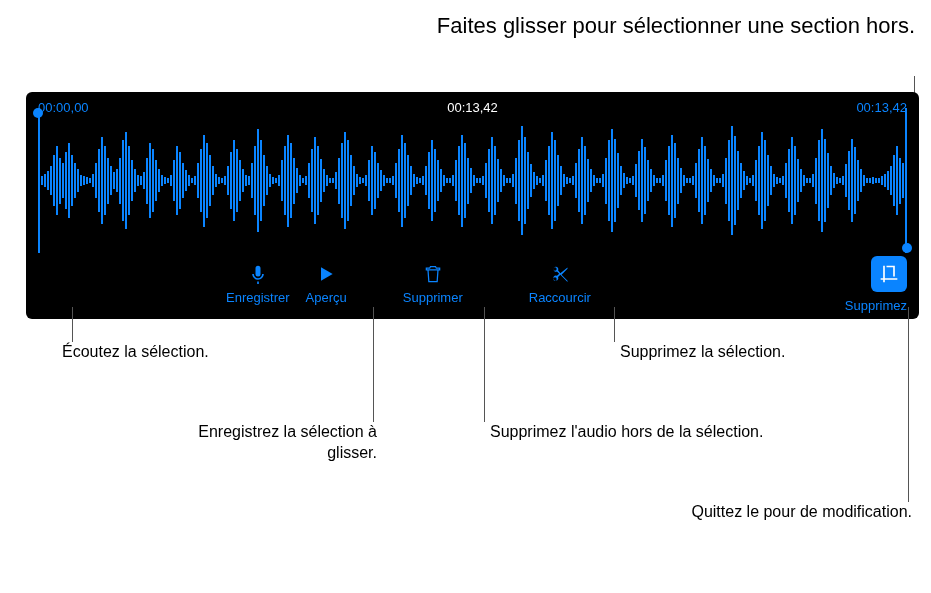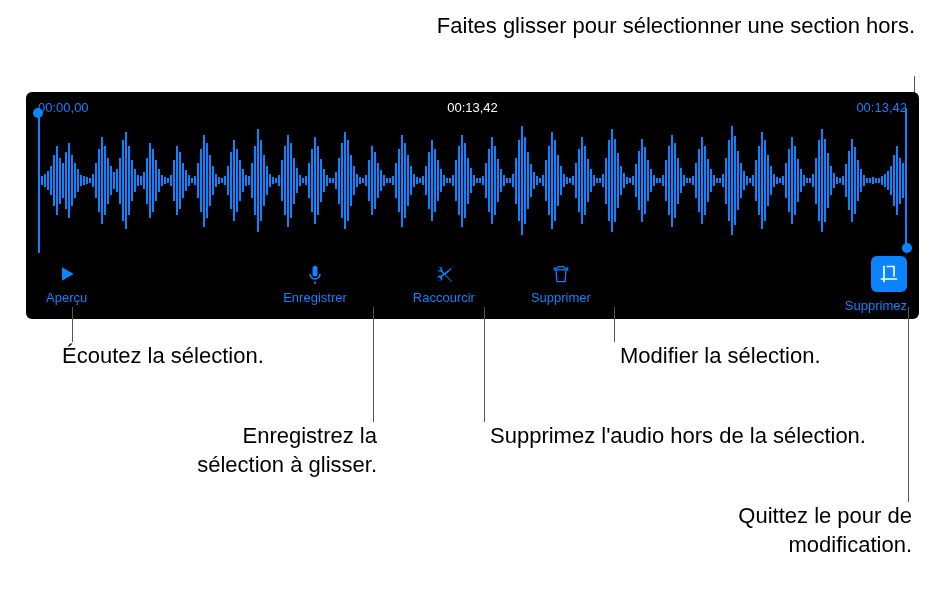--- a/index.html
+++ b/index.html
@@ -143,21 +143,21 @@
     }
     .btn-modifier svg {
       fill: white;
     }
     .callout-line {
       position: absolute;
       background: #555;
     }
     .callout-text {
       position: absolute;
-      font-size: 22px;
+      font-size: 16px;
       color: #000;
       line-height: 1.3;
     }
     .right-align {
       text-align: right;
     }
     .left-align {
       text-align: left;
     }
   </style>
@@ -465,43 +465,43 @@
         <div class="wave-bar" style="height: 45%;"></div>
         <div class="wave-bar" style="height: 60%;"></div>
         <div class="wave-bar" style="height: 40%;"></div>
         <div class="wave-bar" style="height: 30%;"></div>
         <div class="wave-bar" style="height: 50%;"></div>
       </div>
     <div class="handle-line handle-line-right"></div>
     <div class="selection-handle handle-right"></div>
   </div>
   <div class="toolbar">
+    <div class="tool-button btn-enregistrer">
+      <svg viewBox="0 0 24 24">
+          <path d="M12 2a3 3 0 0 0-3 3v7a3 3 0 0 0 6 0V5a3 3 0 0 0-3-3zm7 10a7 7 0 0 1-14 0h2a5 5 0 0 0 10 0h2zm-8 9h2v3h-2z"></path>
+        </svg>
+      <span>Enregistrer</span>
+    </div>
     <div class="tool-button btn-apercu">
       <svg viewBox="0 0 24 24">
           <path d="M6 4l14 8-14 8z"></path>
         </svg>
       <span>Aperçu</span>
     </div>
-    <div class="tool-button btn-enregistrer">
+    <div class="tool-button btn-supprimer">
       <svg viewBox="0 0 24 24">
-          <path d="M12 2a3 3 0 0 0-3 3v7a3 3 0 0 0 6 0V5a3 3 0 0 0-3-3zm7 10a7 7 0 0 1-14 0h2a5 5 0 0 0 10 0h2zm-8 9h2v3h-2z"></path>
+          <path d="M6 7h12l-1 14H7L6 7zm3-4h6l1 2h4v2H4V5h4l1-2z" fill="none" stroke="#0a84ff" stroke-width="1.5"></path>
         </svg>
-      <span>Enregistrer</span>
+      <span>Supprimer</span>
     </div>
     <div class="tool-button btn-raccourcir">
       <svg viewBox="0 0 24 24">
           <path d="M9.64 7.64a3 3 0 1 0-1.28 1.28L11 11.57l-2.64 2.64a3 3 0 1 0 1.28 1.28L12.43 13l8.57 8.57V20l-7.14-7.14L21 5.71V4.14L12.43 11 9.64 7.64zM6 8a2 2 0 1 1 2-2 2 2 0 0 1-2 2zm0 12a2 2 0 1 1 2-2 2 2 0 0 1-2 2z"></path>
         </svg>
       <span>Raccourcir</span>
-    </div>
-    <div class="tool-button btn-supprimer">
-      <svg viewBox="0 0 24 24">
-          <path d="M6 7h12l-1 14H7L6 7zm3-4h6l1 2h4v2H4V5h4l1-2z" fill="none" stroke="#0a84ff" stroke-width="1.5"></path>
-        </svg>
-      <span>Supprimer</span>
     </div>
     <div class="btn-modifier-wrap">
       <div class="btn-modifier">
         <svg viewBox="0 0 24 24" width="20" height="20">
             <path d="M7 2v15h15v2H7v3H5v-3H2v-2h3V2h2zm12 0v13h-2V4H9V2h10z"></path>
           </svg>
       </div>
       <span>Supprimez</span>
     </div>
   </div>
@@ -510,16 +510,16 @@
 <div class="callout-line" style="top:307px; left:72px; width:1px; height:35px;"></div>
 <div class="callout-text left-align" style="top:342px; left:62px;">Écoutez la sélection.</div>
 
 <div class="callout-line" style="top:307px; left:373px; width:1px; height:115px;"></div>
 <div class="callout-text right-align" style="top:422px; left:160px; width:217px;">Enregistrez la sélection à glisser.</div>
 
 <div class="callout-line" style="top:307px; left:484px; width:1px; height:115px;"></div>
 <div class="callout-text left-align" style="top:422px; left:490px;">Supprimez l'audio hors de la sélection.</div>
 
 <div class="callout-line" style="top:307px; left:614px; width:1px; height:35px;"></div>
-<div class="callout-text left-align" style="top:342px; left:620px;">Modifier la sélection.</div>
+<div class="callout-text left-align" style="top:342px; left:620px;">Supprimez la sélection.</div>
 
 <div class="callout-line" style="top:307px; left:908px; width:1px; height:195px;"></div>
 <div class="callout-text right-align" style="top:502px; left:690px; width:222px;">Quittez le pour de modification.</div>
 
 </body></html>

